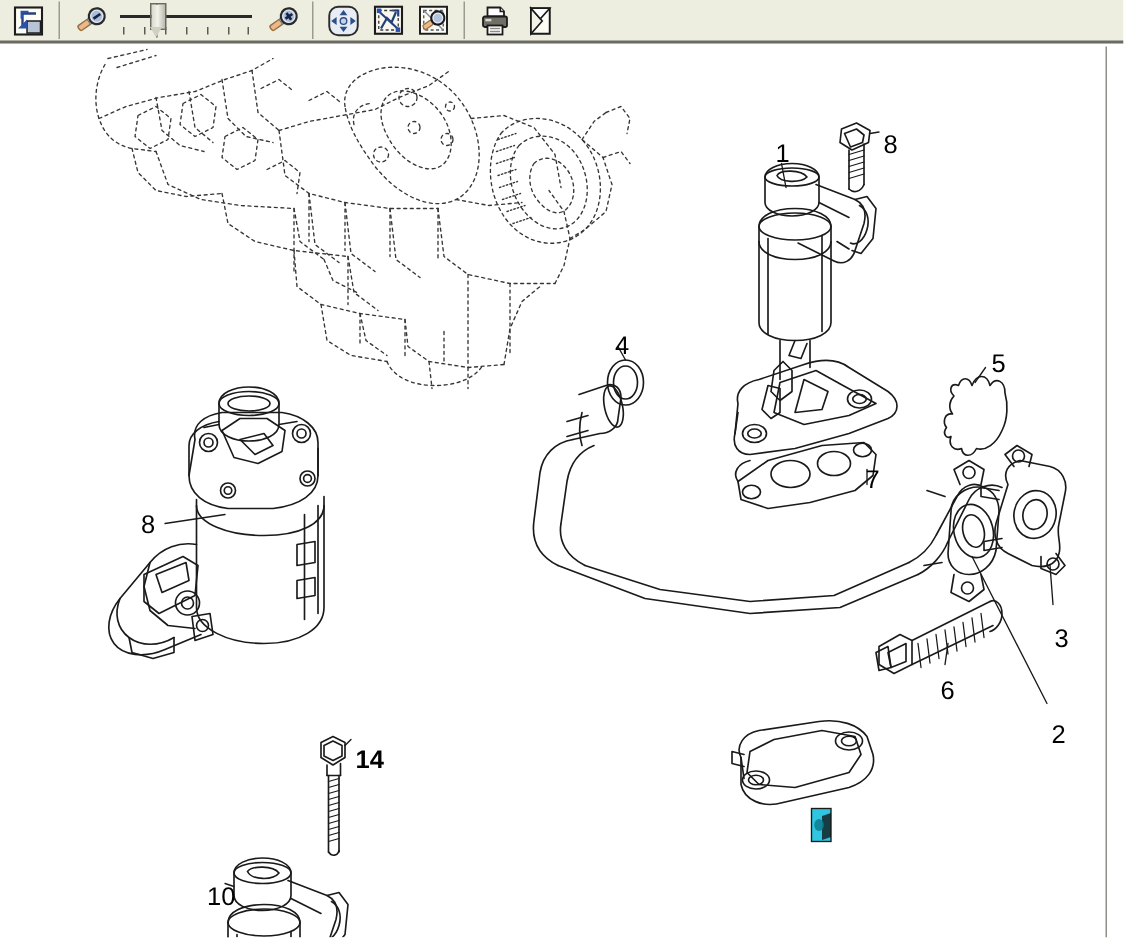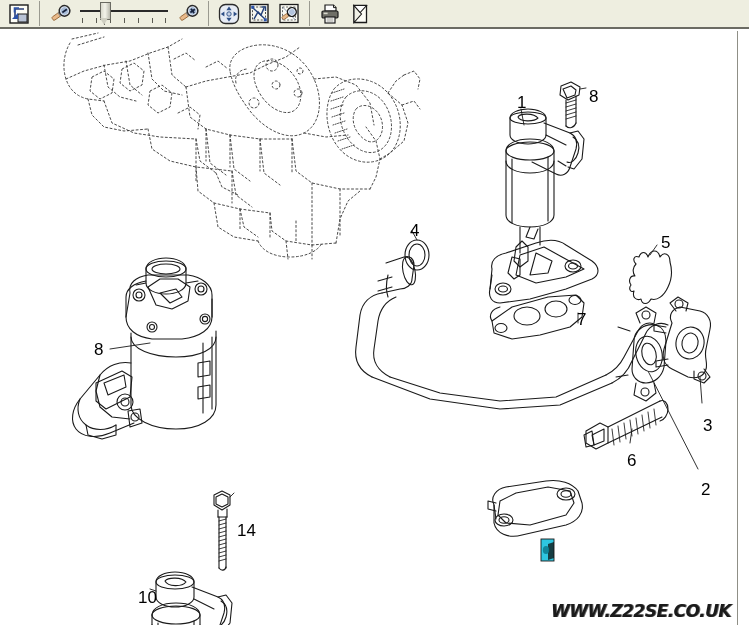--- a/index.html
+++ b/index.html
@@ -600,22 +600,21 @@
 
     <div class="partnum" style="left:517px; top:63px;">1</div>
     <div class="partnum" style="left:589px; top:57px;">8</div>
     <div class="partnum" style="left:410px; top:191px;">4</div>
     <div class="partnum" style="left:661px; top:203px;">5</div>
     <div class="partnum" style="left:577px; top:280px;">7</div>
     <div class="partnum" style="left:94px;  top:310px;">8</div>
     <div class="partnum" style="left:703px; top:386px;">3</div>
     <div class="partnum" style="left:627px; top:421px;">6</div>
     <div class="partnum" style="left:701px; top:450px;">2</div>
-    <div class="partnum" style="left:237px; top:491px;">14</div>
+    <div class="partnum" style="left:237px; top:467px;font-weight:bold;">14</div>
     <div class="partnum" style="left:138px; top:558px;">10</div>
 
-    <div id="watermark">WWW.Z22SE.CO.UK</div>
 
   </div>
 
   <div id="scroll-gutter"></div>
 
 </div>
 
 </body></html>

